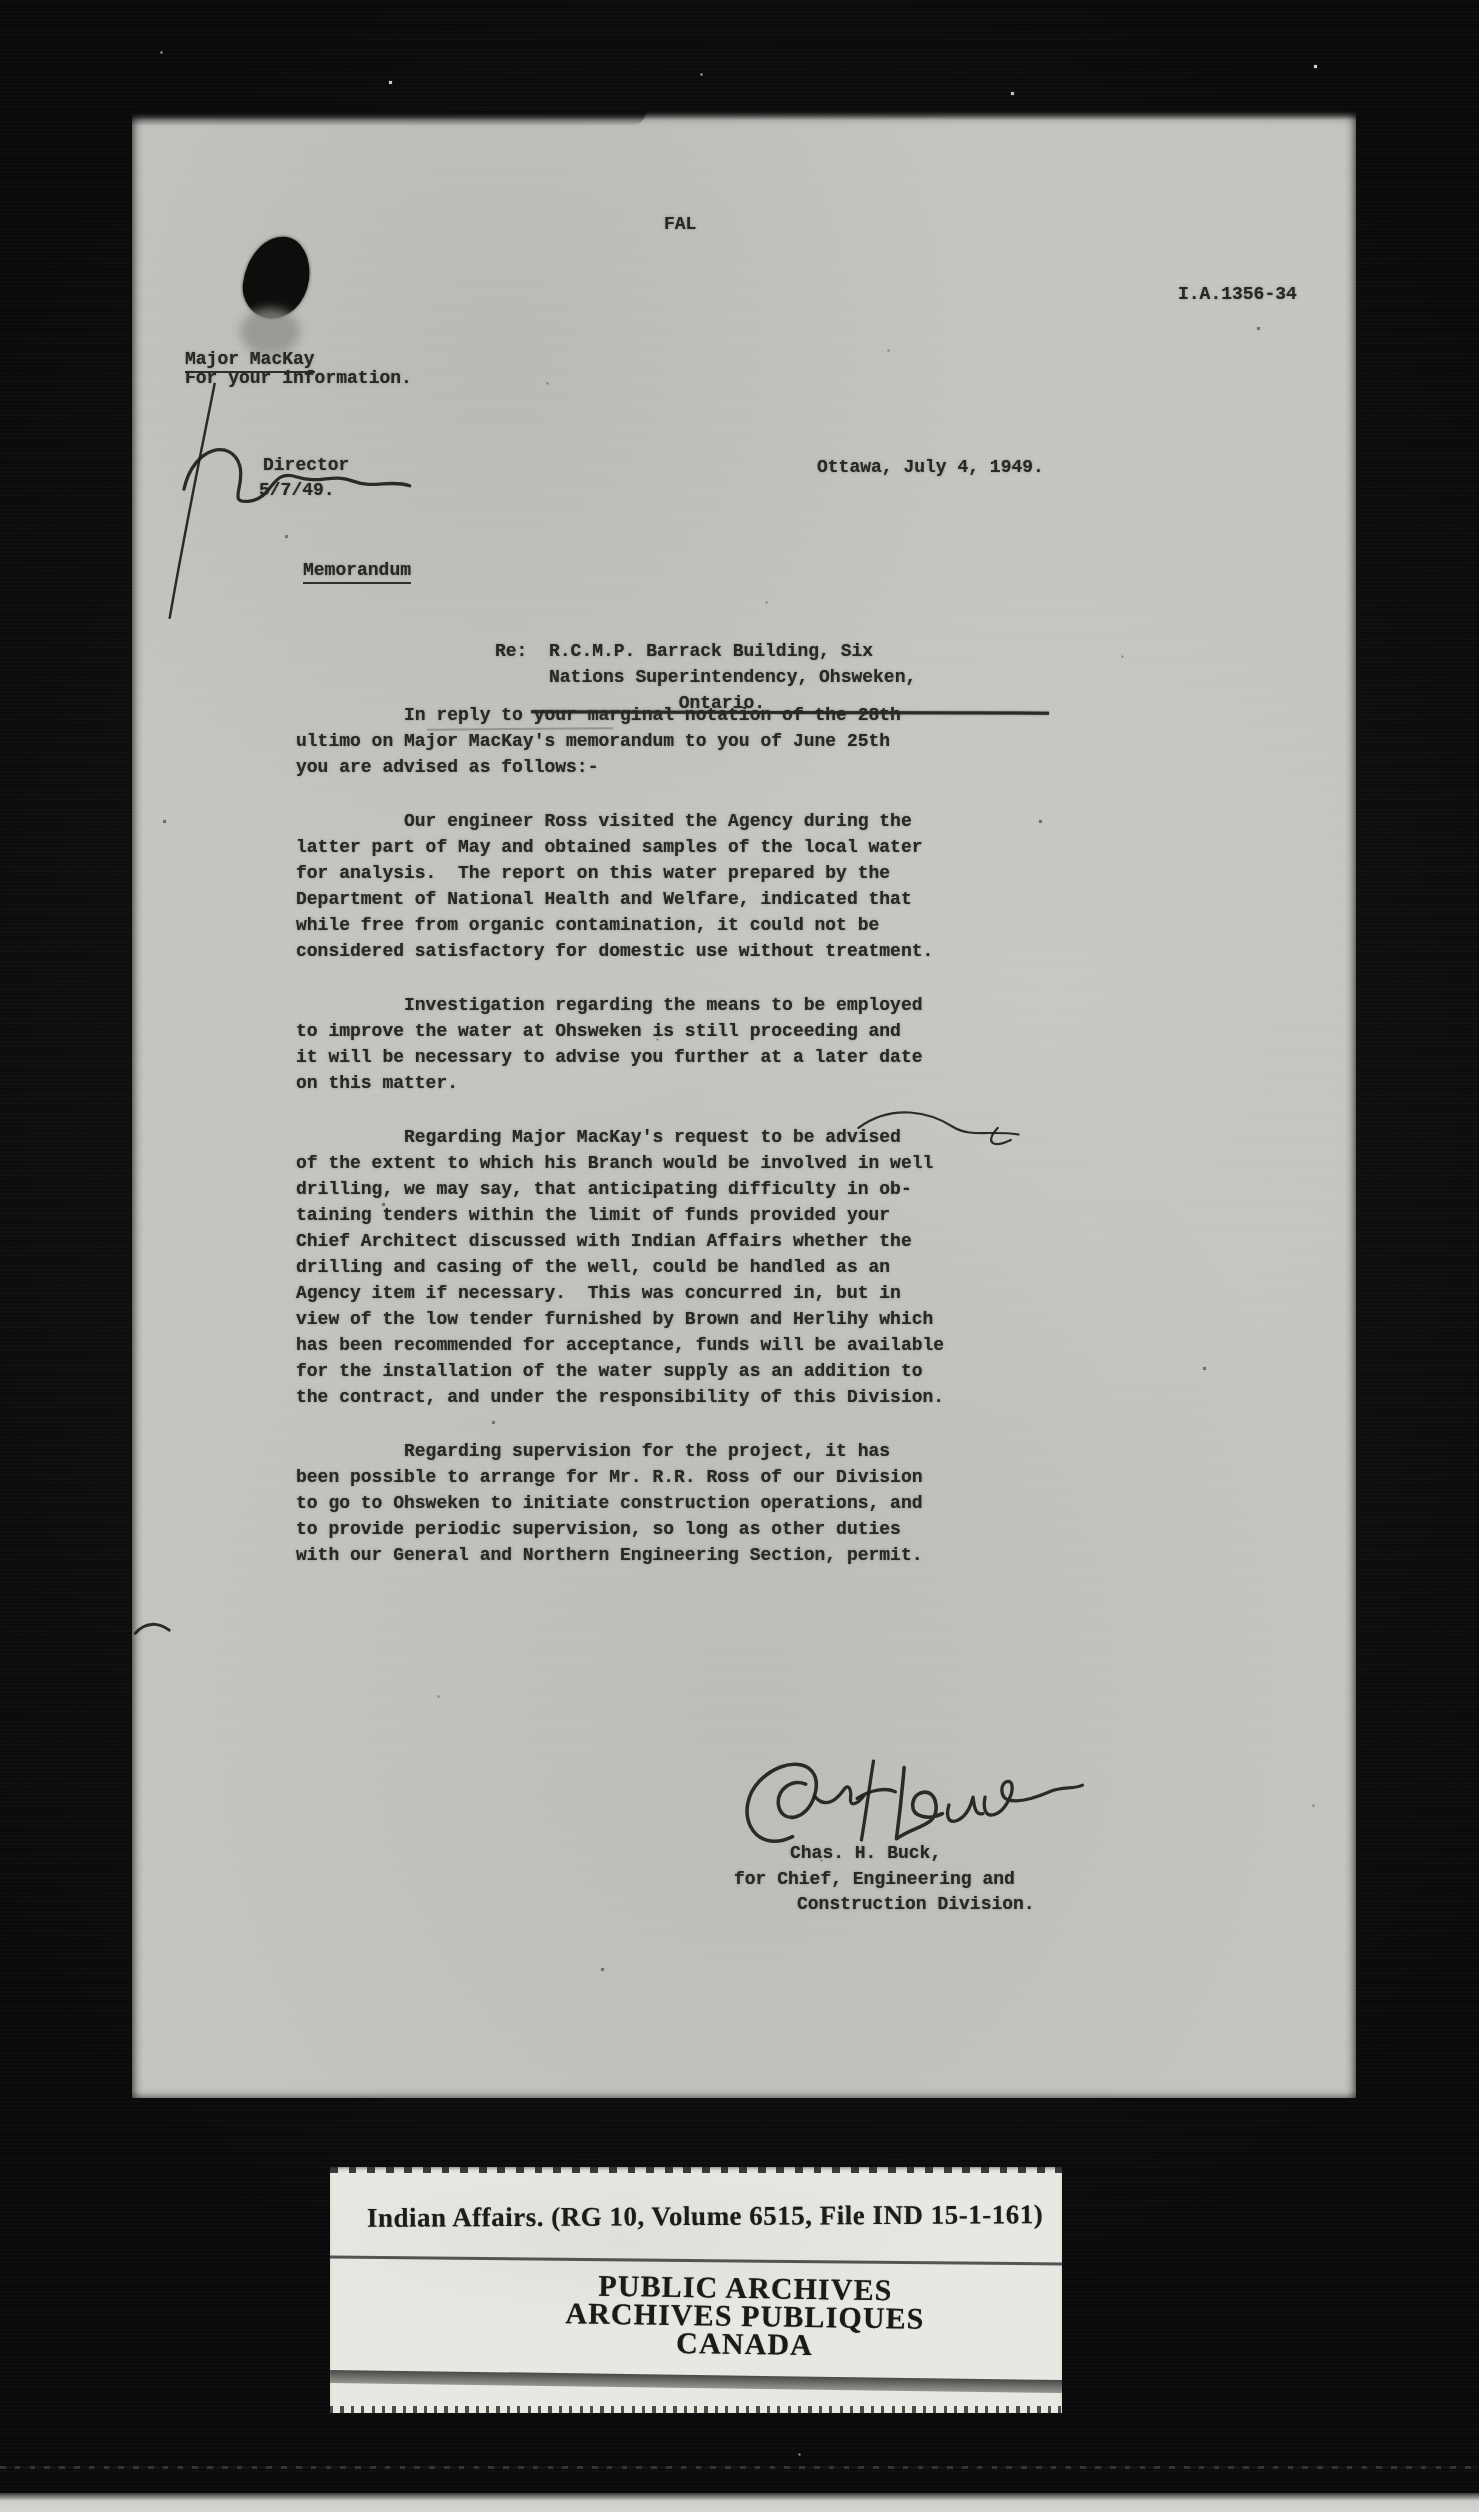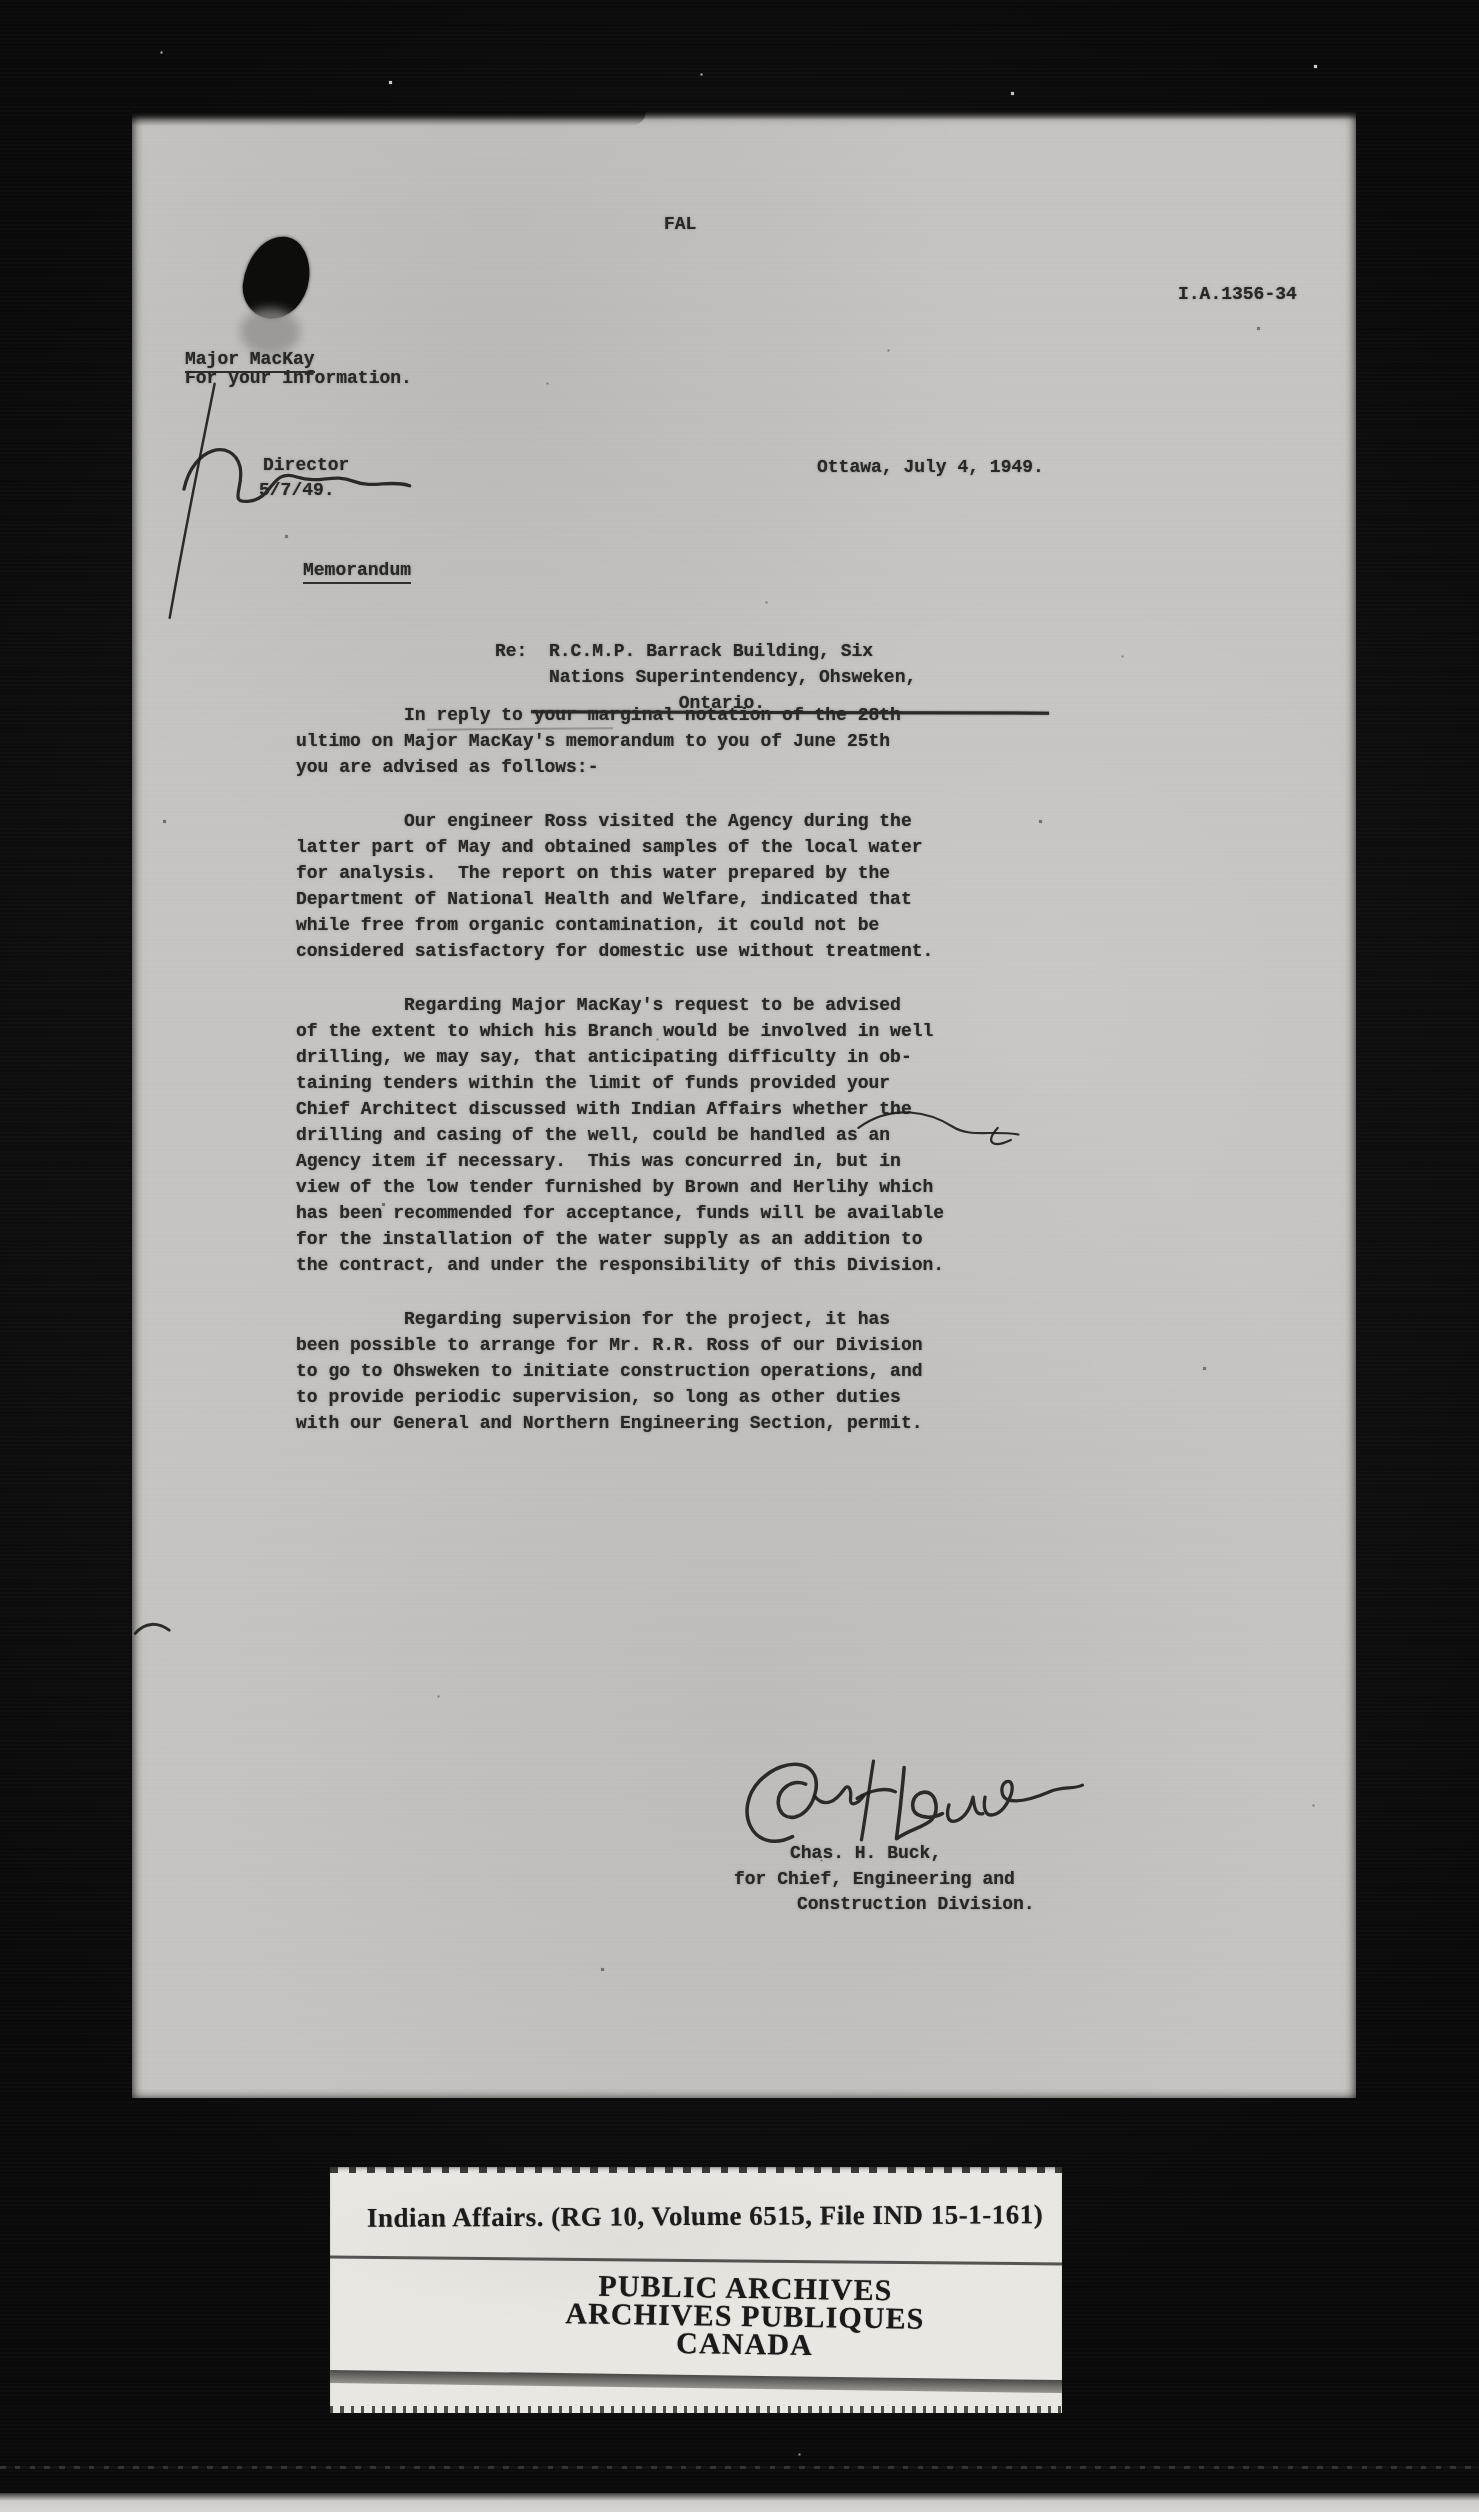--- a/index.html
+++ b/index.html
@@ -134,20 +134,24 @@
     <div class="para-flow">
       <pre class="tw para">          In reply to your marginal notation of the 28th
 ultimo on Major MacKay's memorandum to you of June 25th
 you are advised as follows:-</pre>
       <pre class="tw para">          Our engineer Ross visited the Agency during the
 latter part of May and obtained samples of the local water
 for analysis.  The report on this water prepared by the
 Department of National Health and Welfare, indicated that
 while free from organic contamination, it could not be
 considered satisfactory for domestic use without treatment.</pre>
+      <pre class="tw para">          Investigation regarding the means to be employed
+to improve the water at Ohsweken is still proceeding and
+it will be necessary to advise you further at a later date
+on this matter.</pre>
       <pre class="tw para">          Regarding Major MacKay's request to be advised
 of the extent to which his Branch would be involved in well
 drilling, we may say, that anticipating difficulty in ob-
 taining tenders within the limit of funds provided your
 Chief Architect discussed with Indian Affairs whether the
 drilling and casing of the well, could be handled as an
 Agency item if necessary.  This was concurred in, but in
 view of the low tender furnished by Brown and Herlihy which
 has been recommended for acceptance, funds will be available
 for the installation of the water supply as an addition to

